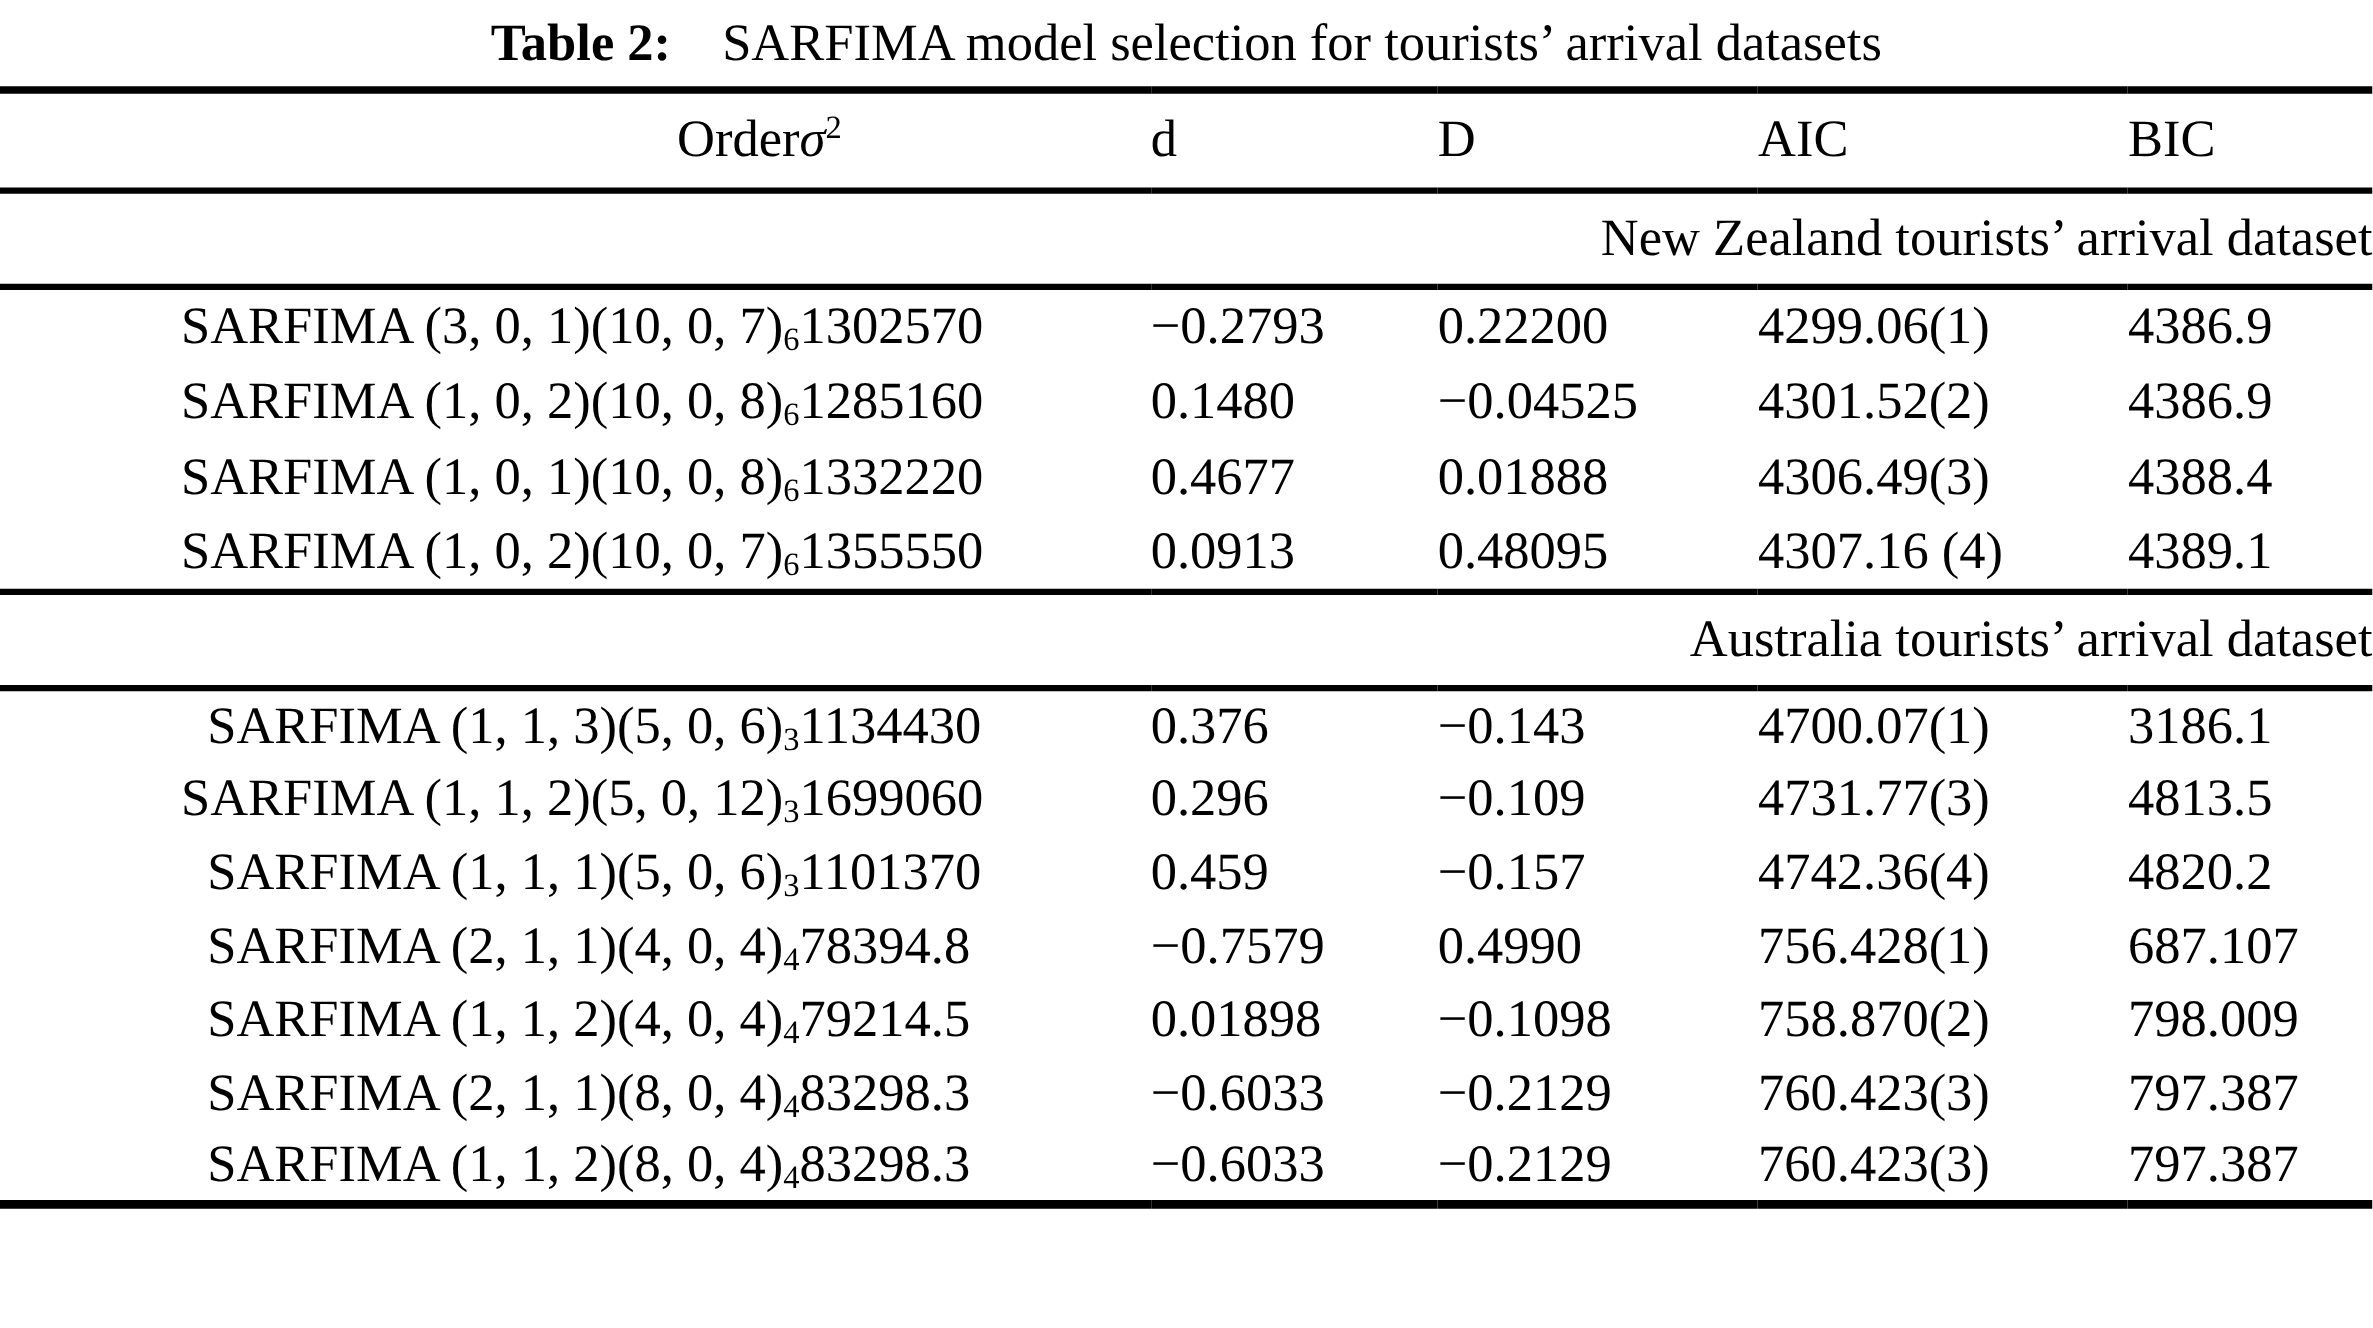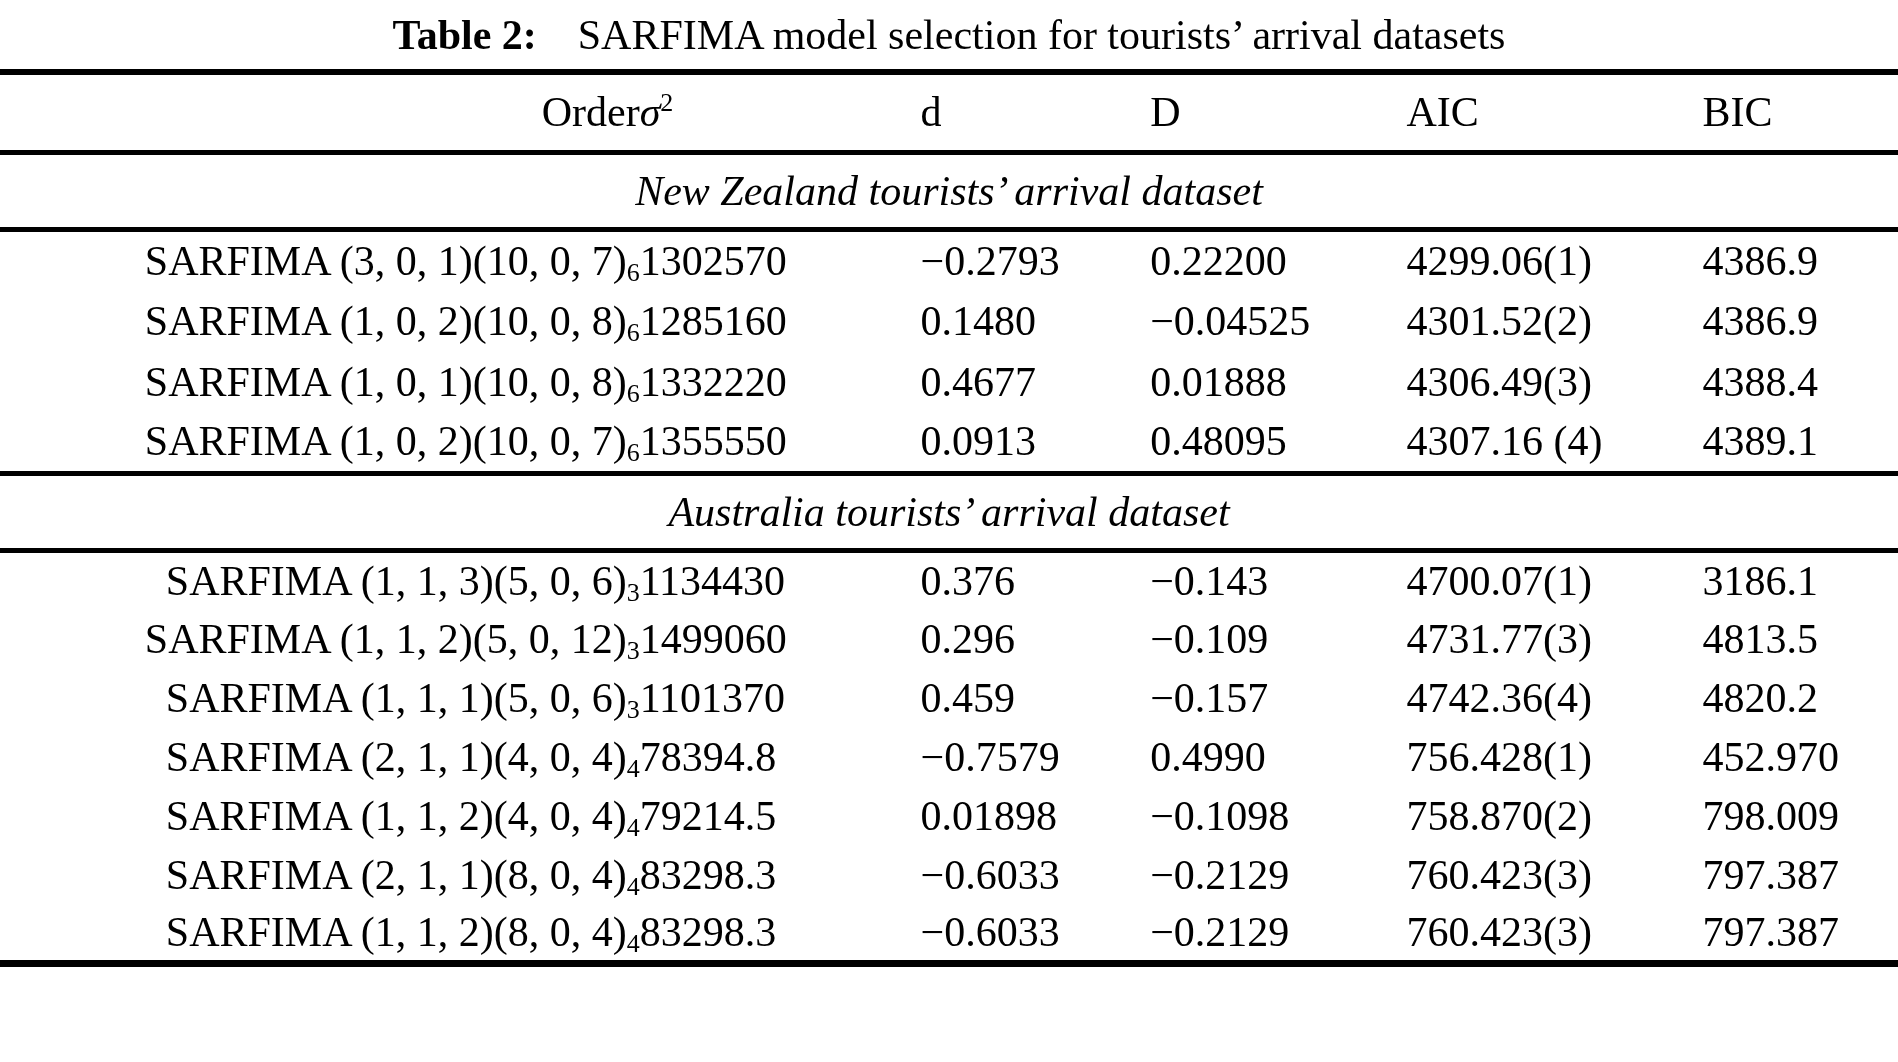--- a/index.html
+++ b/index.html
@@ -55,25 +55,23 @@
   thead tr {
     height: 80px;
   }
   thead th {
     border-bottom: 5px solid #000;
   }
   tr.section-row {
     height: 77px;
   }
   tr.section-row td {
-    text-align: center;
     border-top: 5px solid #000;
     border-bottom: 5px solid #000;
     padding-left: 0;
-    font-style: italic;
   }
   tr.data-row.nz  { height: 61px; }
   tr.data-row.aus { height: 59px; }
   .sigma {
     font-style: italic;
   }
   sup.hdr-sup {
     font-size: 26px;
     line-height: 0;
     vertical-align: super;
@@ -155,41 +153,41 @@
         <tr class="data-row aus">
           <td><span>SARFIMA (1, 1, 3)(5, 0, 6)</span><sub class="season-sub">3</sub></td>
           <td>1134430</td>
           <td>0.376</td>
           <td>−0.143</td>
           <td>4700.07(1)</td>
           <td>3186.1</td>
         </tr>
         <tr class="data-row aus">
           <td><span>SARFIMA (1, 1, 2)(5, 0, 12)</span><sub class="season-sub">3</sub></td>
-          <td>1499060</td>
+          <td>1699060</td>
           <td>0.296</td>
           <td>−0.109</td>
           <td>4731.77(3)</td>
           <td>4813.5</td>
         </tr>
         <tr class="data-row aus">
           <td><span>SARFIMA (1, 1, 1)(5, 0, 6)</span><sub class="season-sub">3</sub></td>
           <td>1101370</td>
           <td>0.459</td>
           <td>−0.157</td>
           <td>4742.36(4)</td>
           <td>4820.2</td>
         </tr>
         <tr class="data-row aus">
           <td><span>SARFIMA (2, 1, 1)(4, 0, 4)</span><sub class="season-sub">4</sub></td>
           <td>78394.8</td>
           <td>−0.7579</td>
           <td>0.4990</td>
           <td>756.428(1)</td>
-          <td>452.970</td>
+          <td>687.107</td>
         </tr>
         <tr class="data-row aus">
           <td><span>SARFIMA (1, 1, 2)(4, 0, 4)</span><sub class="season-sub">4</sub></td>
           <td>79214.5</td>
           <td>0.01898</td>
           <td>−0.1098</td>
           <td>758.870(2)</td>
           <td>798.009</td>
         </tr>
         <tr class="data-row aus">

